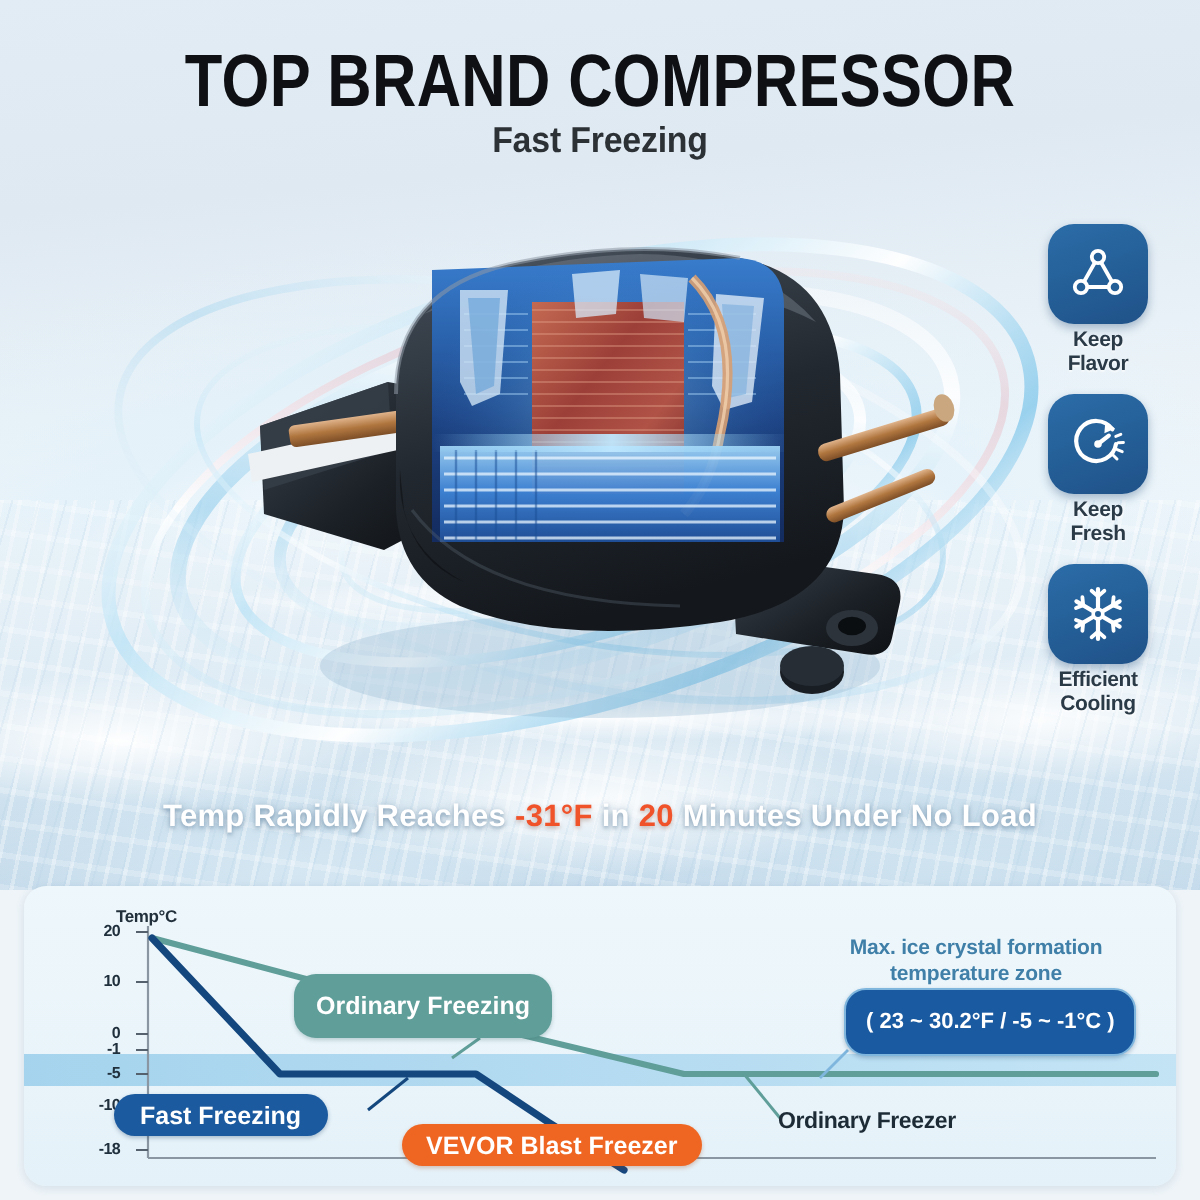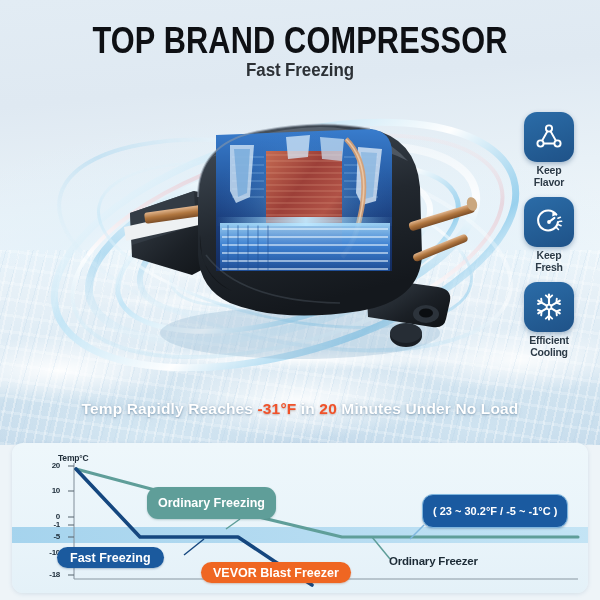--- a/index.html
+++ b/index.html
@@ -449,19 +449,21 @@
     <div class="tick" style="left:26px; top:89px;">-5</div>
     <div class="tick" style="left:26px; top:105px;">-10</div>
     <div class="tick" style="left:26px; top:127px;">-18</div>
 
     <div class="pill pill-ordinary" style="left:135px; top:44px; height:21px; padding:16px 11px;">Ordinary Freezing</div>
 
     <div class="pill pill-fast" style="left:45px; top:104px; height:21px; padding:0 13px;">Fast Freezing</div>
 
     <div class="pill pill-vevor" style="left:189px; top:119px; height:21px; padding:4px 12px;">VEVOR Blast Freezer</div>
 
+    <div class="zone-title" style="left:388px; top:25px; width:176px;">Max. ice crystal formation
+temperature zone</div>
 
     <div class="pill pill-zone" style="left:410px; top:51px; height:20px; padding:16px 10px;">( 23 ~ 30.2°F / -5 ~ -1°C )</div>
 
     <div class="ord-freezer" style="left:377px; top:112px;">Ordinary Freezer</div>
   </div>
 
 </div>
 
 </body></html>

